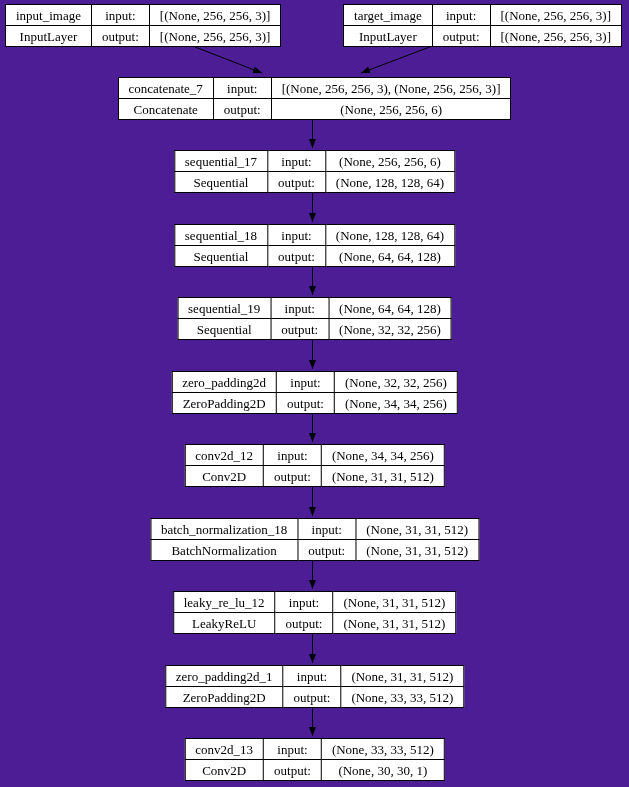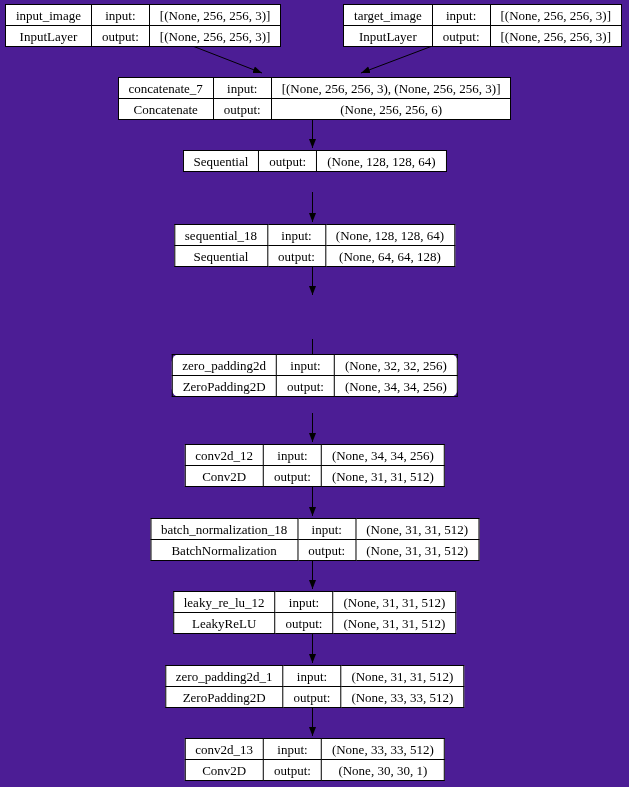--- a/index.html
+++ b/index.html
@@ -101,20 +101,25 @@
     <tr>
       <td>Concatenate</td>
       <td>output:</td>
       <td>(None, 256, 256, 6)</td>
     </tr>
   </tbody>
     </table>
 
   <table class="node centered" style="top:150px;">
     <tbody>
+        <tr>
+      <td>sequential_17</td>
+      <td>input:</td>
+      <td>(None, 256, 256, 6)</td>
+    </tr>
     <tr>
       <td>Sequential</td>
       <td>output:</td>
       <td>(None, 128, 128, 64)</td>
     </tr>
   </tbody>
     </table>
 
   <table class="node centered" style="top:224px;padding-left:44px;">
     <tbody>
@@ -124,22 +129,36 @@
       <td>(None, 128, 128, 64)</td>
     </tr>
     <tr>
       <td>Sequential</td>
       <td>output:</td>
       <td>(None, 64, 64, 128)</td>
     </tr>
   </tbody>
     </table>
 
-
-  <table class="node centered" style="top:354px;border-radius:8px;">
+  <table class="node centered" style="top:297px;">
+    <tbody>
+        <tr>
+      <td>sequential_19</td>
+      <td>input:</td>
+      <td>(None, 64, 64, 128)</td>
+    </tr>
+    <tr>
+      <td>Sequential</td>
+      <td>output:</td>
+      <td>(None, 32, 32, 256)</td>
+    </tr>
+  </tbody>
+    </table>
+
+  <table class="node centered" style="top:371px;">
     <tbody>
         <tr>
       <td>zero_padding2d</td>
       <td>input:</td>
       <td>(None, 32, 32, 256)</td>
     </tr>
     <tr>
       <td>ZeroPadding2D</td>
       <td>output:</td>
       <td>(None, 34, 34, 256)</td>

